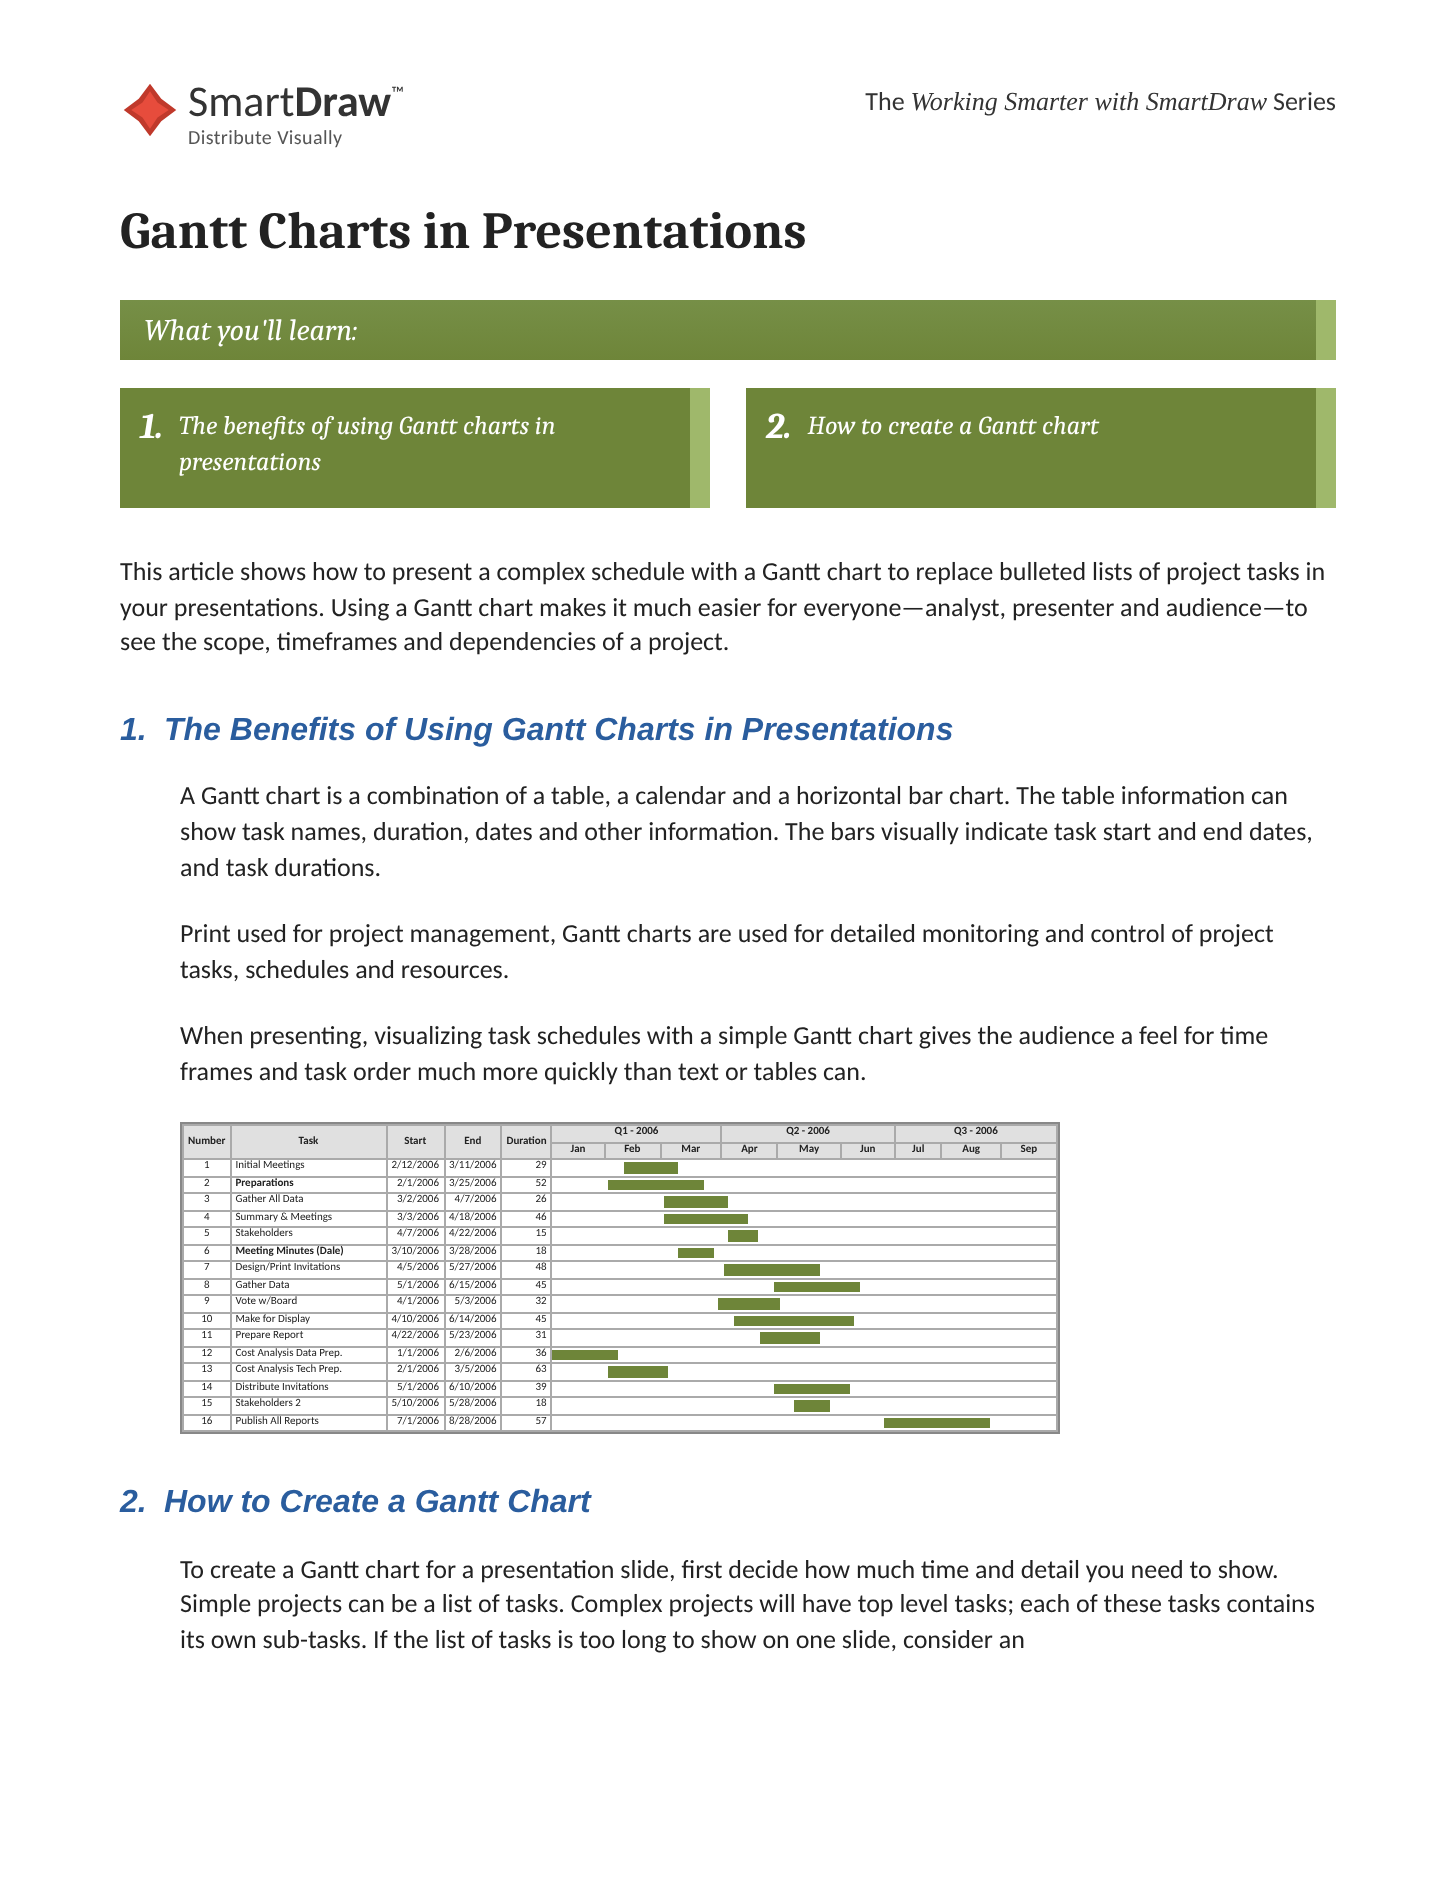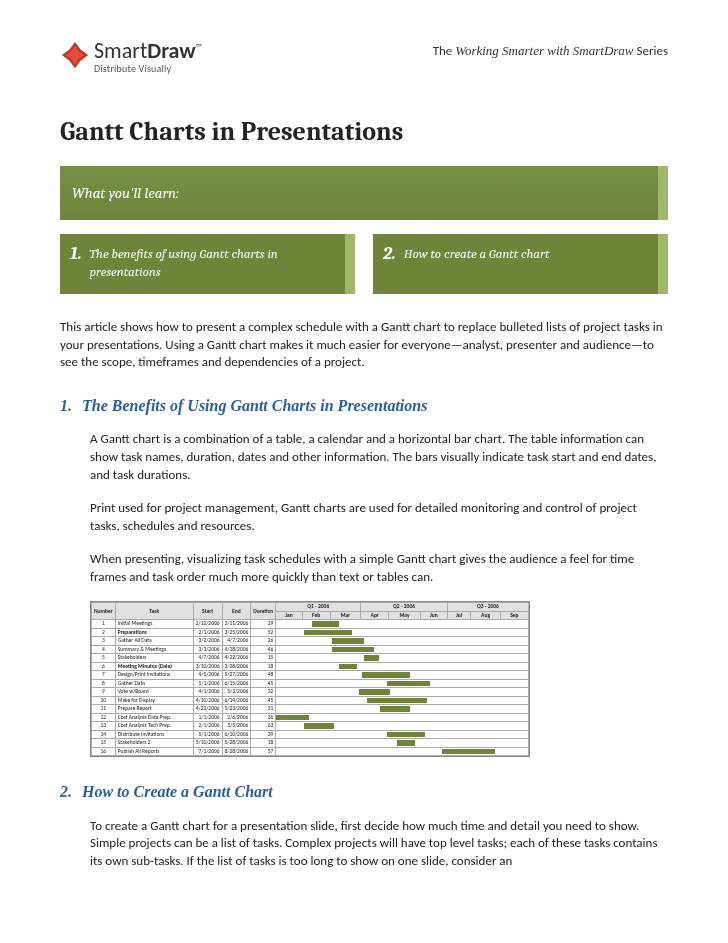--- a/index.html
+++ b/index.html
@@ -10,21 +10,21 @@
     color: #222;
     width: 728px;
     padding: 40px 60px 30px 60px;
     line-height: 1.35;
   }
   
   .header-row {
     display: flex;
     justify-content: space-between;
     align-items: flex-start;
-    margin-bottom: 44px;
+    margin-bottom: 28px;
   }
   .logo { display: flex; align-items: flex-start; gap: 4px; }
   .logo-mark { width: 30px; height: 30px; flex-shrink: 0; }
   .logo-text-wrap { display: flex; flex-direction: column; line-height: 1; }
   .logo-text { font-size: 22px; font-weight: 400; color: #333; }
   .logo-text b { font-weight: 700; }
   .logo-text sup { font-size: 9px; vertical-align: super; }
   .logo-tag { font-size: 10px; color: #555; letter-spacing: 0.2px; margin-top: 2px; }
   .series-line { font-size: 13px; color: #333; margin-top: 2px; }
   .series-line .ital { font-style: italic; font-family: Liberation Serif, serif; }
@@ -33,21 +33,21 @@
   .doc-title .line1 { font-style: italic; font-weight: 700; color: #2a5d9e; font-size: 26px; font-family: Cambria, Georgia, serif; }
   .doc-title .line2 { font-weight: 700; color: #222; font-size: 26px; font-family: Cambria, Georgia, serif; }
   
   .learn-bar {
     background: #6e8b3d;
     background: linear-gradient(#768f47,#6e8539);
     color: #fff;
     font-style: italic;
     font-family: Cambria, Georgia, serif;
     font-size: 15px;
-    padding: 17px 12px;
+    padding: 5px 12px;
     border-right: 10px solid #9fb86b;
     margin-bottom: 14px;
   }
   
   .two-boxes { display: flex; gap: 18px; margin-bottom: 24px; }
   .box {
     flex: 1;
     background: #6e8539;
     color: #fff;
     border-right: 10px solid #9fb86b;
@@ -70,21 +70,21 @@
     line-height: 1.35;
     padding-top: 3px;
   }
   
   p.body { font-size: 13px; margin: 14px 0 16px 0; }
   p.indent { margin-left: 30px; }
   .sec-head {
     color: #2a5d9e;
     font-style: italic;
     font-weight: 700;
-    font-family: Liberation Serif, serif;
+    font-family: Liberation Sans, sans-serif;
     font-size: 16px;
     margin: 24px 0 10px 0;
   }
   .sec-head .n { display:inline-block; width: 22px; }
   
   .gantt-wrap { margin: 16px 0 10px 30px; }
   .gantt-ill {
     width: 440px;
     border: 1px solid #888;
     font-size: 5.5px;

